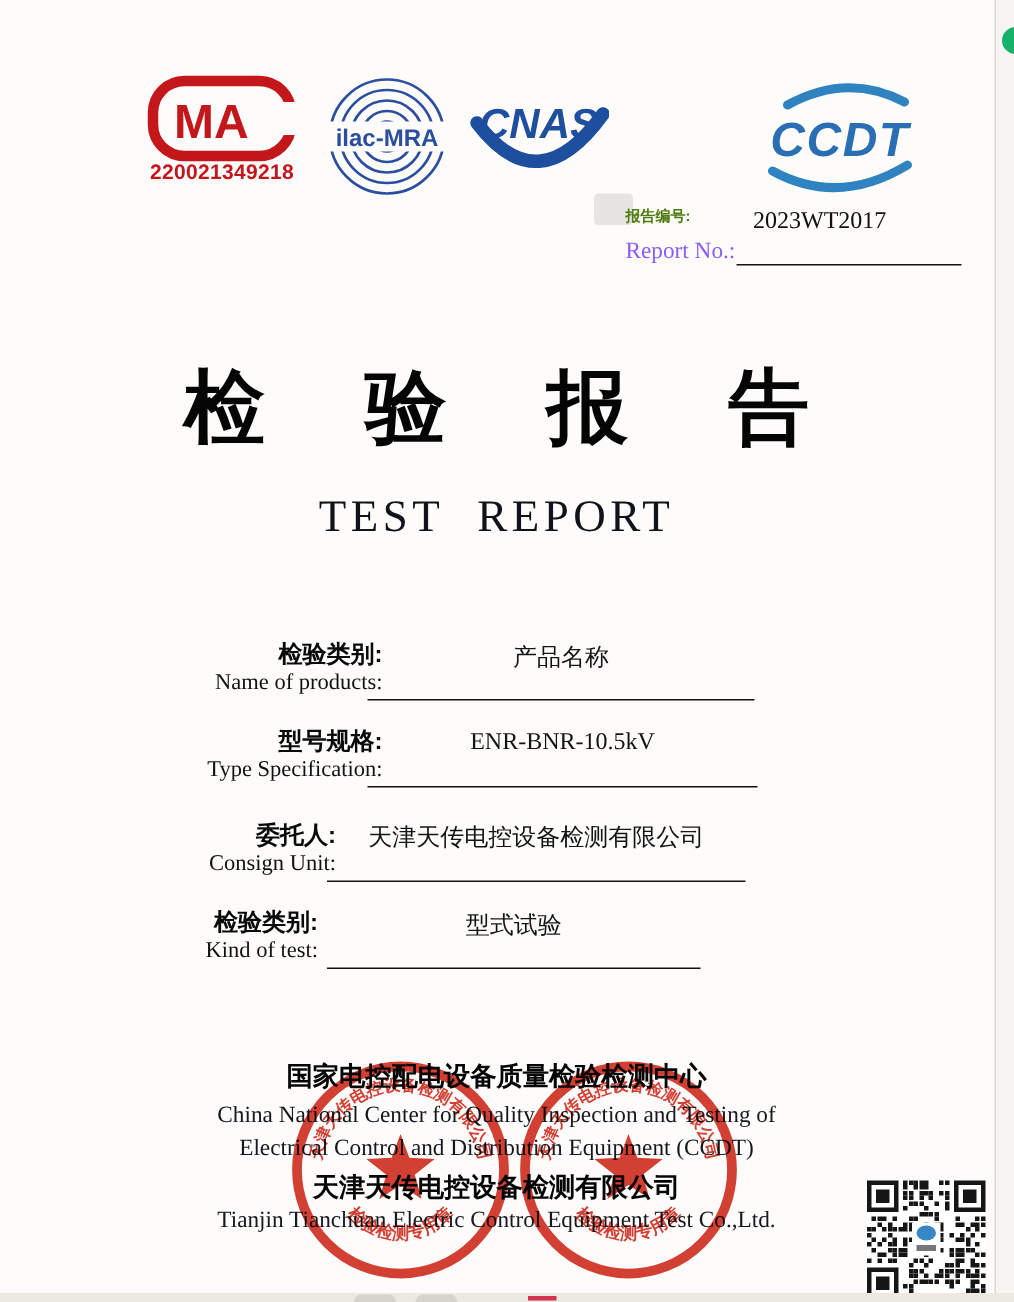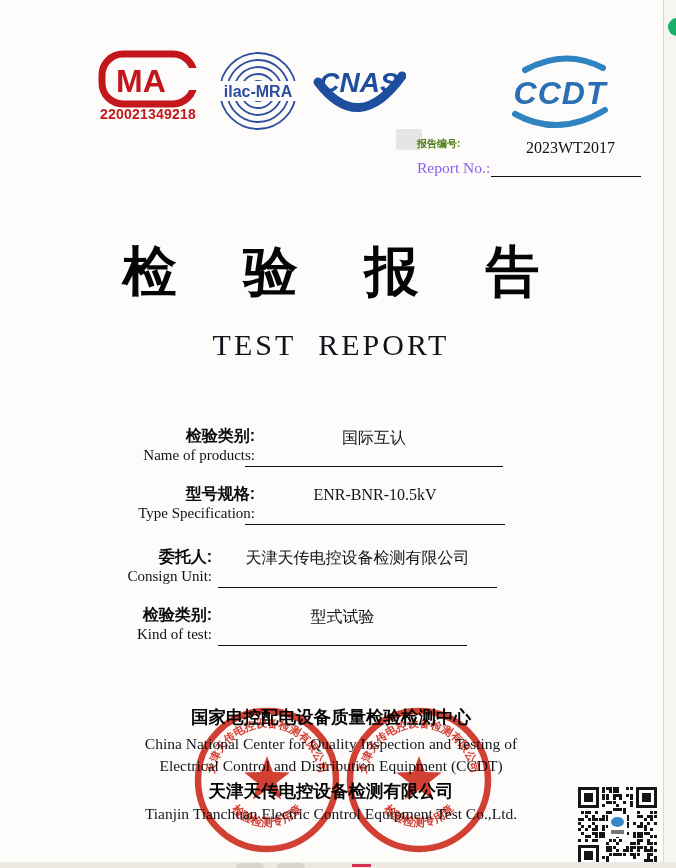--- a/index.html
+++ b/index.html
@@ -17,21 +17,21 @@
   .cnas-text{position:absolute;left:410px;top:46px;color:#27509e;line-height:19px;
       font-weight:bold;font-size:15px;}
   .cnas-text .en{font-size:13.5px;letter-spacing:.5px;}
   .ccdt-wrap{left:503px;top:52px;}
 
   
   .smudge{position:absolute;left:396px;top:129px;width:26px;height:21px;
       background:#c9c9c9;opacity:.45;border-radius:3px;}
   .repno-cn{position:absolute;left:417px;top:137px;font-size:10px;font-weight:bold;color:#4d7c0f;}
   .repno-val{position:absolute;left:502px;top:139px;font-family:"Liberation Serif",serif;
-      font-size:16px;color:#111;margin-left:24px;}
+      font-size:16px;color:#111;}
   .repno-en{position:absolute;left:417px;top:159px;font-family:"Liberation Serif",serif;
       font-size:15.5px;color:#8b5cf6;}
   .repno-line{position:absolute;left:491px;top:176px;width:150px;border-bottom:1.6px solid #111;}
 
   
   .title-cn{position:absolute;left:0;right:14px;top:236px;text-align:center;
       font-size:54px;font-weight:bold;color:#050505;letter-spacing:26px;text-indent:26px;}
   .title-en{position:absolute;left:0;right:14px;top:328px;text-align:center;
       font-family:"Liberation Serif",serif;font-size:30px;color:#10131c;
       letter-spacing:3px;word-spacing:12px;}
@@ -39,21 +39,21 @@
   
   .frow{position:absolute;height:46px;}
   .frow .lcn{position:absolute;right:0;top:0;font-size:16px;font-weight:bold;color:#0a0a0a;white-space:nowrap;}
   .frow .len{position:absolute;right:0;top:21px;font-family:"Liberation Serif",serif;
       font-size:15px;color:#111;white-space:nowrap;}
   .fline{position:absolute;border-bottom:1.7px solid #111;}
   .fval{position:absolute;text-align:center;font-family:"Liberation Serif",serif;
       font-size:16px;color:#141414;white-space:nowrap;}
   .r1l{left:100px;top:426px;width:155px;} .r1u{left:245px;top:420px;width:258px;height:46px;} .r1v{left:245px;top:428px;width:258px;}
   .r2l{left:100px;top:484px;width:155px;} .r2u{left:245px;top:478px;width:260px;height:46px;} .r2v{left:245px;top:486px;width:260px;}
-  .r3l{left:100px;top:547px;width:112px;text-align:center;} .r3u{left:218px;top:541px;width:279px;height:46px;} .r3v{left:218px;top:548px;width:279px;}
+  .r3l{left:112px;top:547px;width:112px;text-align:center;} .r3u{left:218px;top:541px;width:279px;height:46px;} .r3v{left:218px;top:548px;width:279px;}
   .r4l{left:100px;top:605px;width:112px;} .r4u{left:218px;top:599px;width:249px;height:46px;} .r4v{left:218px;top:607px;width:249px;}
 
   
   .fcn1{position:absolute;left:0;right:14px;top:705px;text-align:center;
       font-size:17.5px;font-weight:bold;color:#050505;}
   .fen{position:absolute;left:0;right:14px;text-align:center;
       font-family:"Liberation Serif",serif;font-size:15.5px;color:#15181f;}
   .fen1{top:735px;} .fen2{top:757px;}
   .fcn2{position:absolute;left:0;right:14px;top:779px;text-align:center;
       font-size:17.5px;font-weight:bold;color:#050505;}
@@ -135,21 +135,21 @@
   <div class="repno-en">Report No.:</div>
   <div class="repno-line"></div>
 
   <div class="title-cn">检 验 报 告</div>
   <div class="title-en">TEST REPORT</div>
 
   <div class="frow r1l">
     <div class="lcn">检验类别:</div>
     <div class="len">Name of products:</div>
   </div>
-  <div class="fval r1v">国际互认</div>
+  <div class="fval r1v">产品名称</div>
   <div class="fline r1u"></div>
 
   <div class="frow r2l">
     <div class="lcn">型号规格:</div>
     <div class="len">Type Specification:</div>
   </div>
   <div class="fval r2v">ENR-BNR-10.5kV</div>
   <div class="fline r2u"></div>
 
   <div class="frow r3l">

